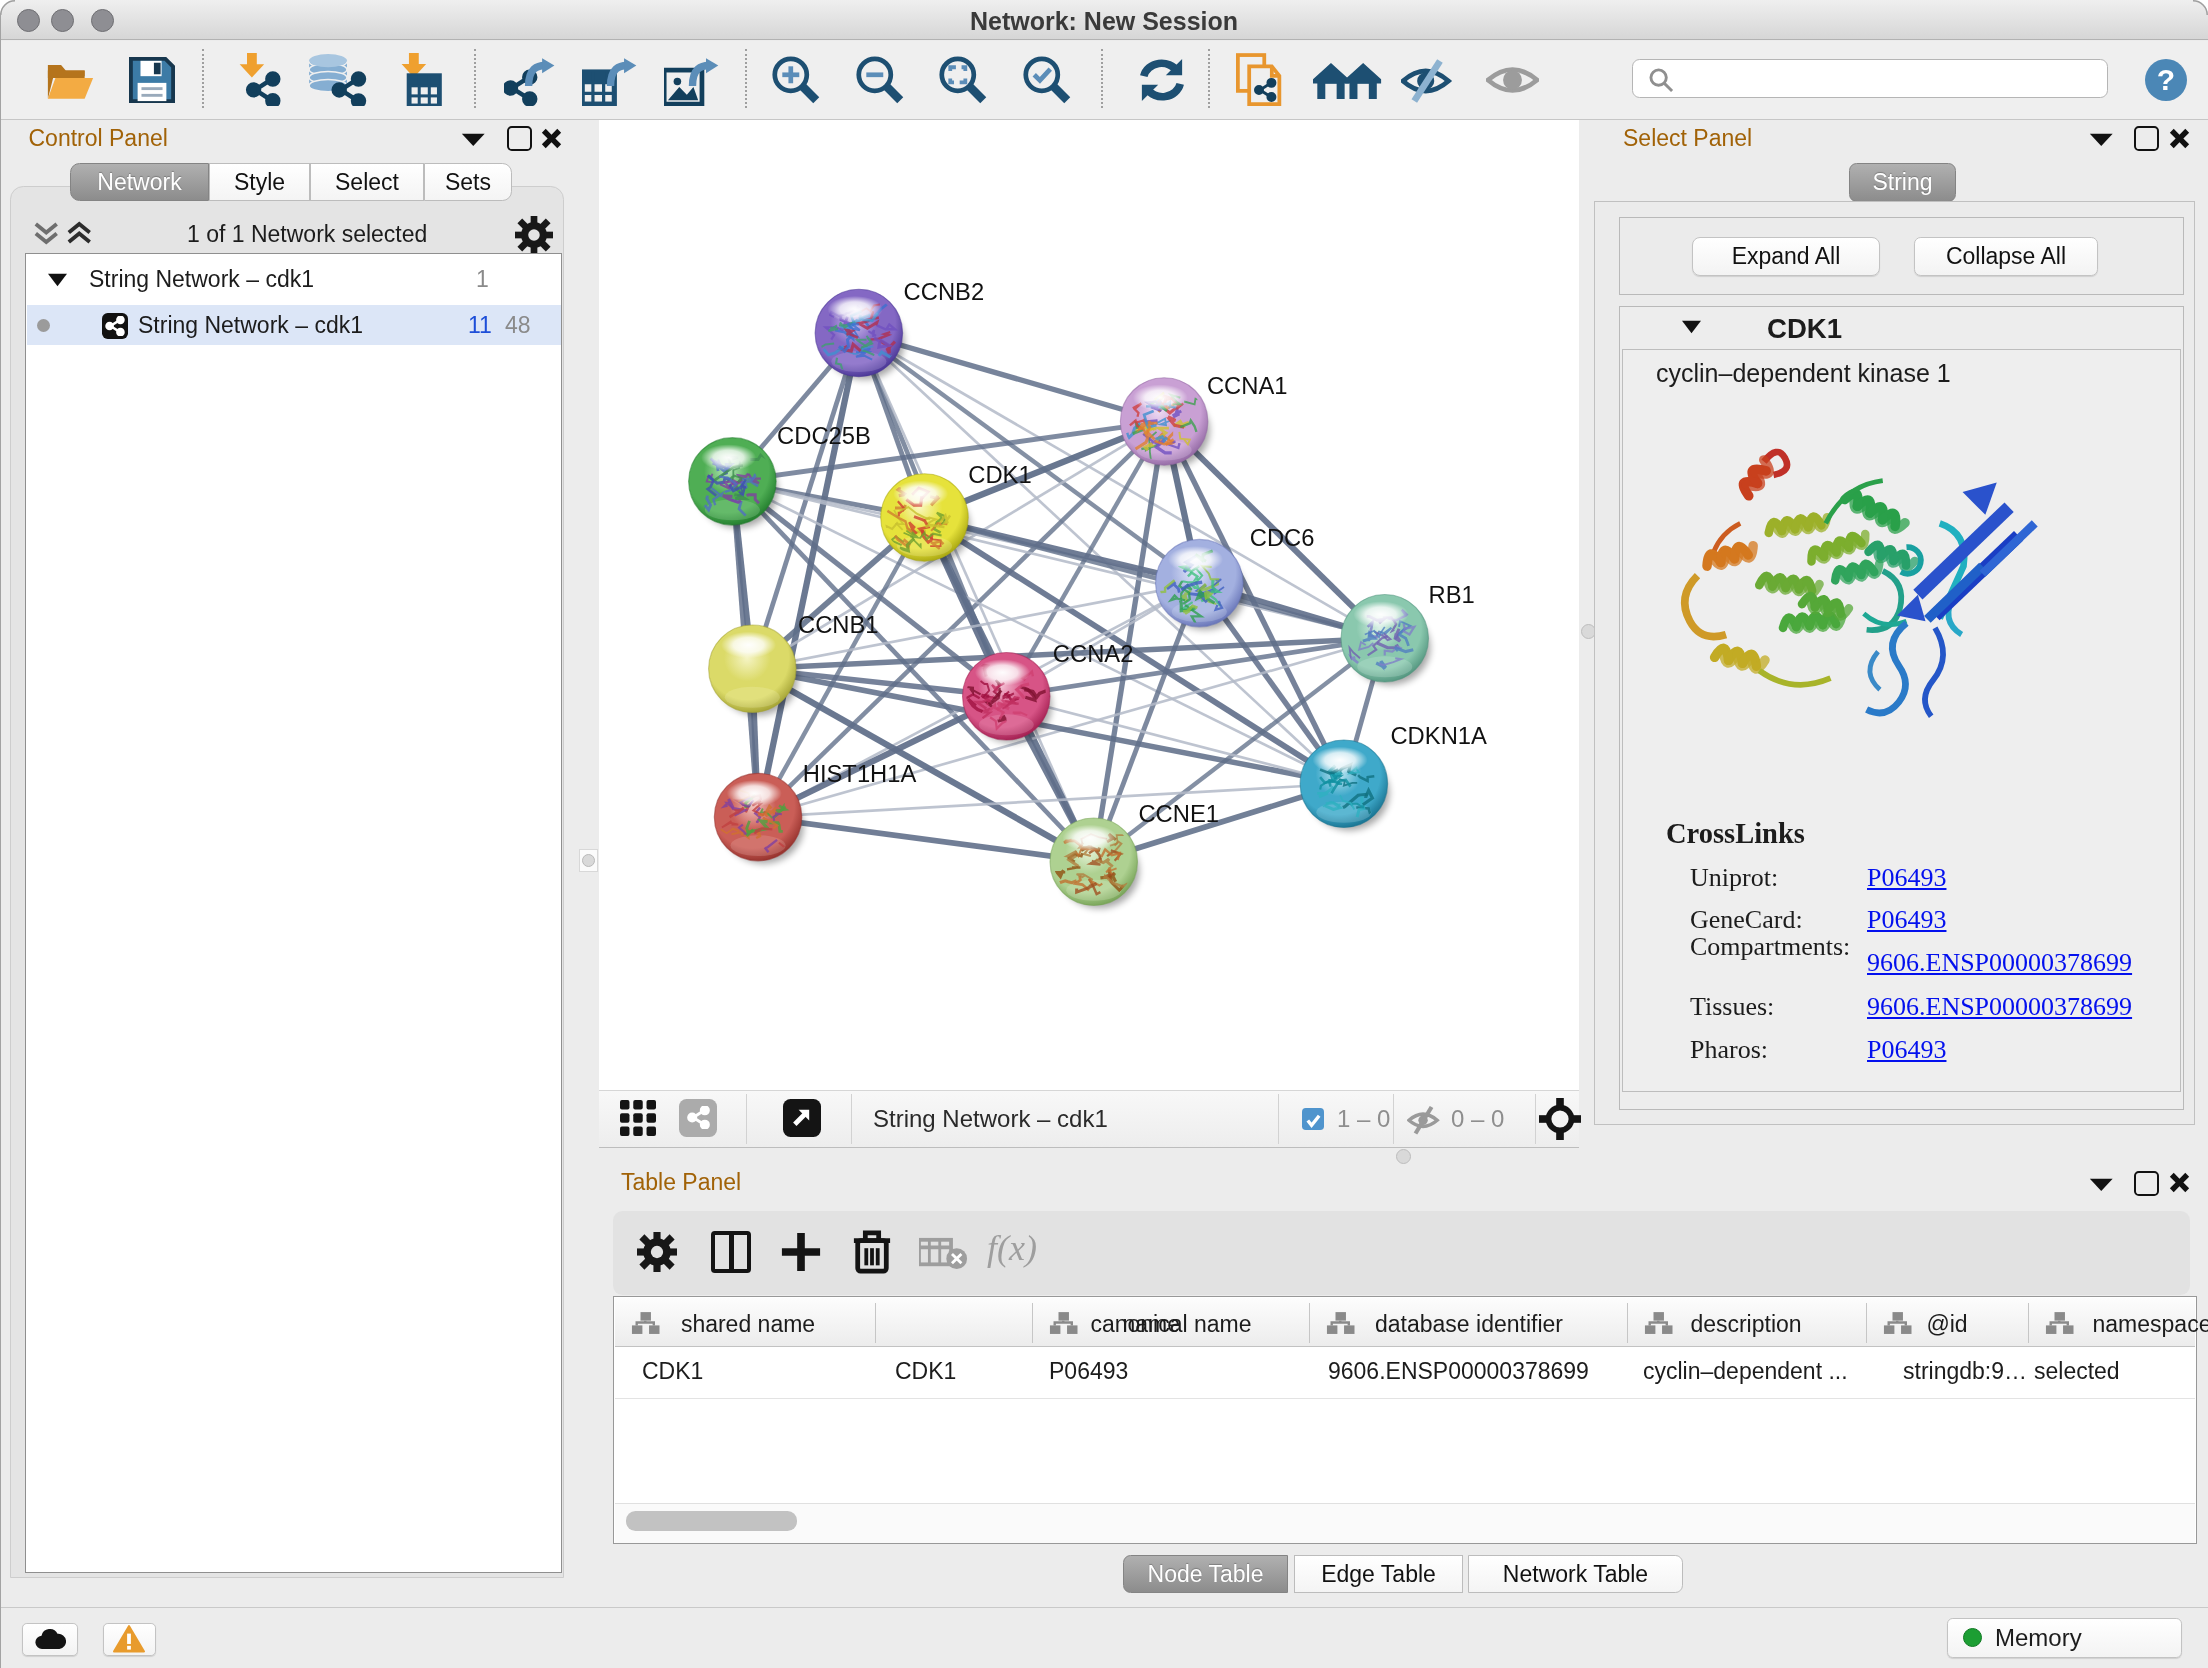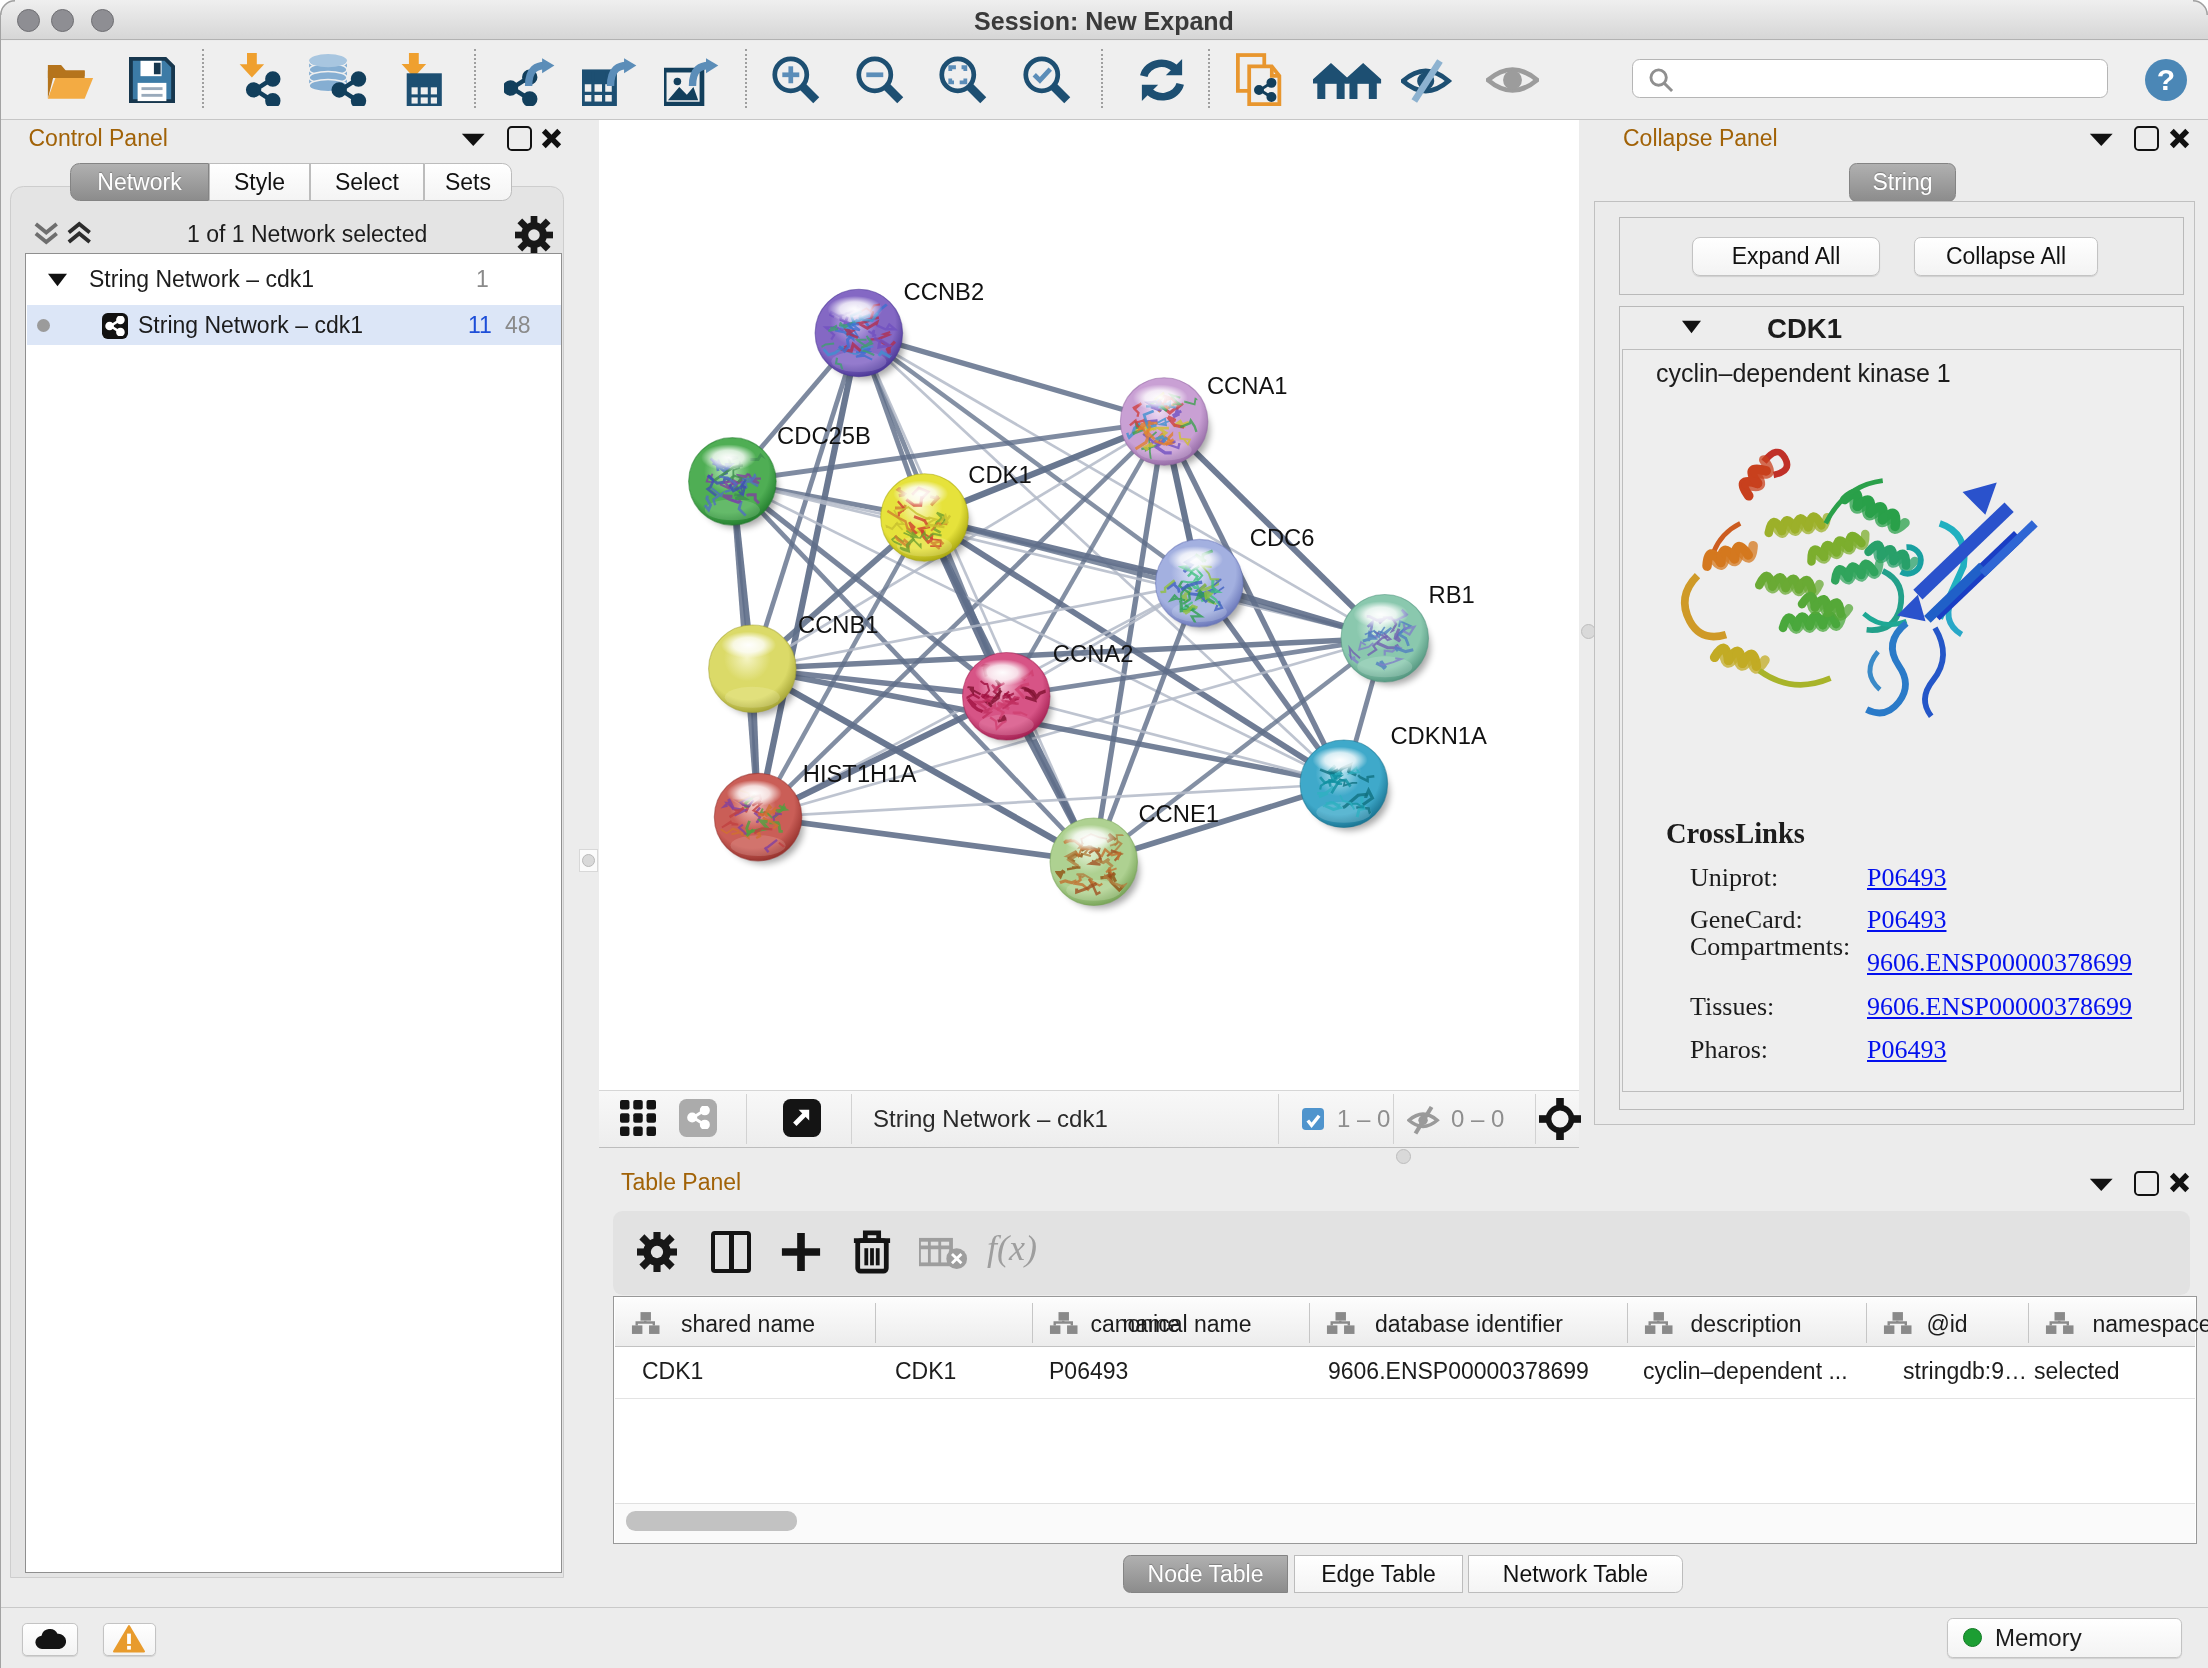--- a/index.html
+++ b/index.html
@@ -14,21 +14,21 @@
 .btn{position:absolute;display:flex;align-items:center;justify-content:center;
  font-size:23px;color:#111;background:linear-gradient(#ffffff,#f3f3f3);
  border:1px solid #c3c3c3;border-radius:7.6px;box-shadow:0 1px 1px rgba(0,0,0,.12)}
 a.lnk{color:#0310ee;text-decoration:underline;font-family:"Liberation Serif",serif;font-size:26px}
 .serif{font-family:"Liberation Serif",serif}
 </style></head><body>
 <div class="abs" style="left:0;top:0;width:2208px;height:40px;background:linear-gradient(#efefef,#d6d6d6);border-bottom:1px solid #b2b2b2"></div>
 <div class="abs" style="left:17px;top:8.6px;width:23px;height:23px;border-radius:50%;background:#8e8e93;border:1.4px solid #6f6f73"></div>
 <div class="abs" style="left:51px;top:8.6px;width:23px;height:23px;border-radius:50%;background:#8e8e93;border:1.4px solid #6f6f73"></div>
 <div class="abs" style="left:91px;top:8.6px;width:23px;height:23px;border-radius:50%;background:#8e8e93;border:1.4px solid #6f6f73"></div>
-<div class="txt" style="left:0;top:6.7px;width:2208px;text-align:center;font-size:25px;font-weight:bold;color:#3a3a3a">Session: New Expand</div>
+<div class="txt" style="left:0;top:6.7px;width:2208px;text-align:center;font-size:25px;font-weight:bold;color:#3a3a3a">Network: New Session</div>
 <div class="abs" style="left:0;top:41px;width:2208px;height:79px;background:#efefef;border-bottom:1px solid #c6c6c6"></div>
 <div class="abs" style="left:202px;top:49px;width:0;height:59px;border-left:2.9px dotted #9f9f9f"></div>
 <div class="abs" style="left:474px;top:49px;width:0;height:59px;border-left:2.9px dotted #9f9f9f"></div>
 <div class="abs" style="left:745px;top:49px;width:0;height:59px;border-left:2.9px dotted #9f9f9f"></div>
 <div class="abs" style="left:1101px;top:49px;width:0;height:59px;border-left:2.9px dotted #9f9f9f"></div>
 <div class="abs" style="left:1208px;top:49px;width:0;height:59px;border-left:2.9px dotted #9f9f9f"></div>
 <svg class="abs" style="left:46px;top:57px" width="49" height="46" viewBox="0 0 52 48">
     <path d="M2 8 h14 l5 6 h20 v8 h-39 z" fill="#b5741c"></path>
     <path d="M2 44 v-30 h39 v6 h-33 z" fill="#b5741c"></path>
     <path d="M10 22 h40 l-9 22 h-39 z" fill="#f3ab43"></path>
@@ -808,21 +808,21 @@
 <div class="abs" style="left:1535px;top:1094px;width:0;height:50px;border-left:1.9px solid #d2d2d2"></div>
 <svg class="abs" style="left:1539px;top:1098px" width="42" height="42" viewBox="0 0 44 44">
     <circle cx="22" cy="22" r="12" fill="none" stroke="#141414" stroke-width="6"></circle>
     <line x1="22" y1="0" x2="22" y2="10" stroke="#141414" stroke-width="8"></line>
     <line x1="22" y1="34" x2="22" y2="44" stroke="#141414" stroke-width="8"></line>
     <line x1="0" y1="22" x2="10" y2="22" stroke="#141414" stroke-width="8"></line>
     <line x1="34" y1="22" x2="44" y2="22" stroke="#141414" stroke-width="8"></line>
   </svg>
 <div class="abs" style="left:1396px;top:1149px;width:15px;height:15px;border-radius:50%;background:#d9d9d9;border:1px solid #bdbdbd"></div>
 <div class="abs" style="left:1581px;top:624px;width:15px;height:15px;border-radius:50%;background:#d9d9d9;border:1px solid #bdbdbd"></div>
-<div class="txt hdr" style="left:1623px;top:125px">Collapse Panel</div>
+<div class="txt hdr" style="left:1623px;top:125px">Select Panel</div>
 <svg class="abs" style="left:2087px;top:127px" width="28.5" height="23" viewBox="0 0 30 24">
     <path d="M3 7 h24 l-12 13 z" fill="#111"></path>
   </svg>
 <div class="abs" style="left:2134px;top:126px;width:25px;height:25px;border:2.9px solid #111;border-radius:4.8px"></div>
 <svg class="abs" style="left:2166px;top:125px" width="27" height="27" viewBox="0 0 28 28">
     <path d="M4 8 L8 4 L14 10 L20 4 L24 8 L18 14 L24 20 L20 24 L14 18 L8 24 L4 20 L10 14 z" fill="#111"></path>
   </svg>
 <div class="tab tabact" style="left:1849px;top:163px;width:107px;height:39px;border-radius:7.6px">String</div>
 <div class="abs" style="left:1594px;top:201px;width:601px;height:924px;background:#ebebeb;border:1px solid #c0c0c0"></div>
 <div class="abs" style="left:1619px;top:217px;width:565px;height:78px;border:1px solid #b9b9b9"></div>

